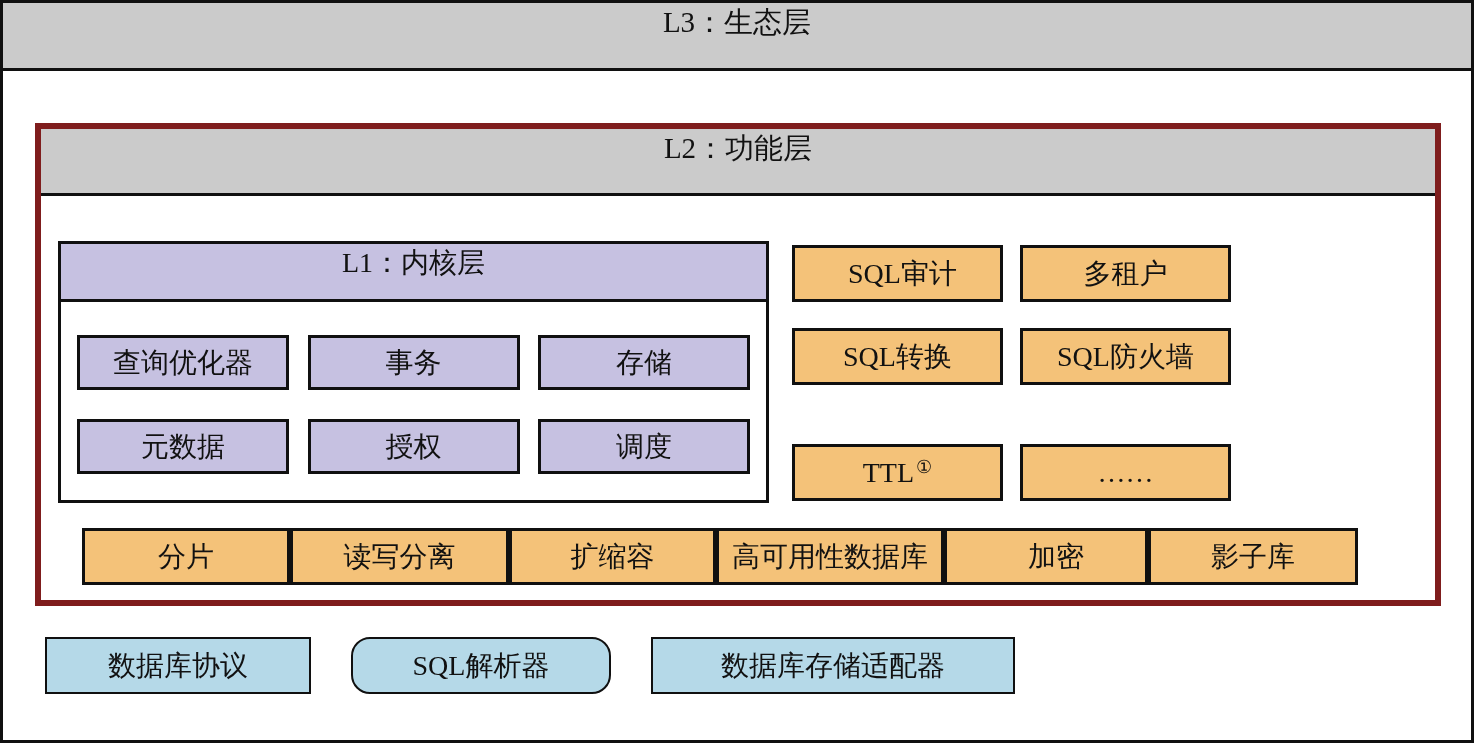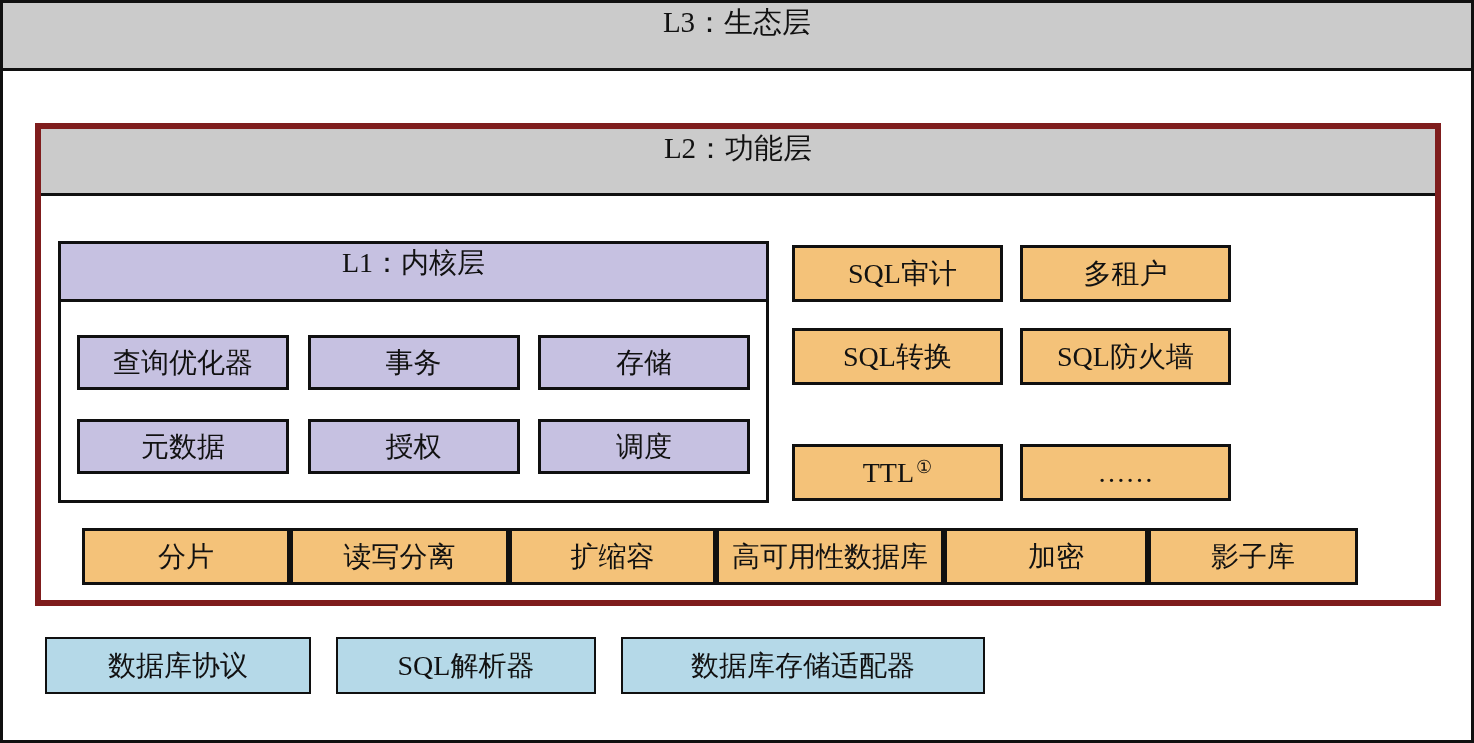--- a/index.html
+++ b/index.html
@@ -110,25 +110,25 @@
   .w-rwsplit    { width: 219px; }
   .w-scaling    { width: 207px; }
   .w-ha         { width: 228px; }
   .w-encrypt    { width: 204px; padding-left: 20px; }
   .w-shadow     { width: 210px; }
   
   .adapter-row {
     position: absolute;
     left: 42px; top: 634px;
     display: flex;
-    gap: 25px;
+    gap: 40px;
   }
   .adapter-row .box { height: 57px; }
   .w-protocol { width: 266px; }
-  .w-parser   { width: 260px; }
+  .w-parser   { width: 260px; border-radius: 19px; }
   .w-storage  { width: 364px; }
 </style>
 </head>
 <body>
 
 <div class="canvas">
 
   <div class="l3-bar center">
     <span>L3：生态层</span>
   </div>

